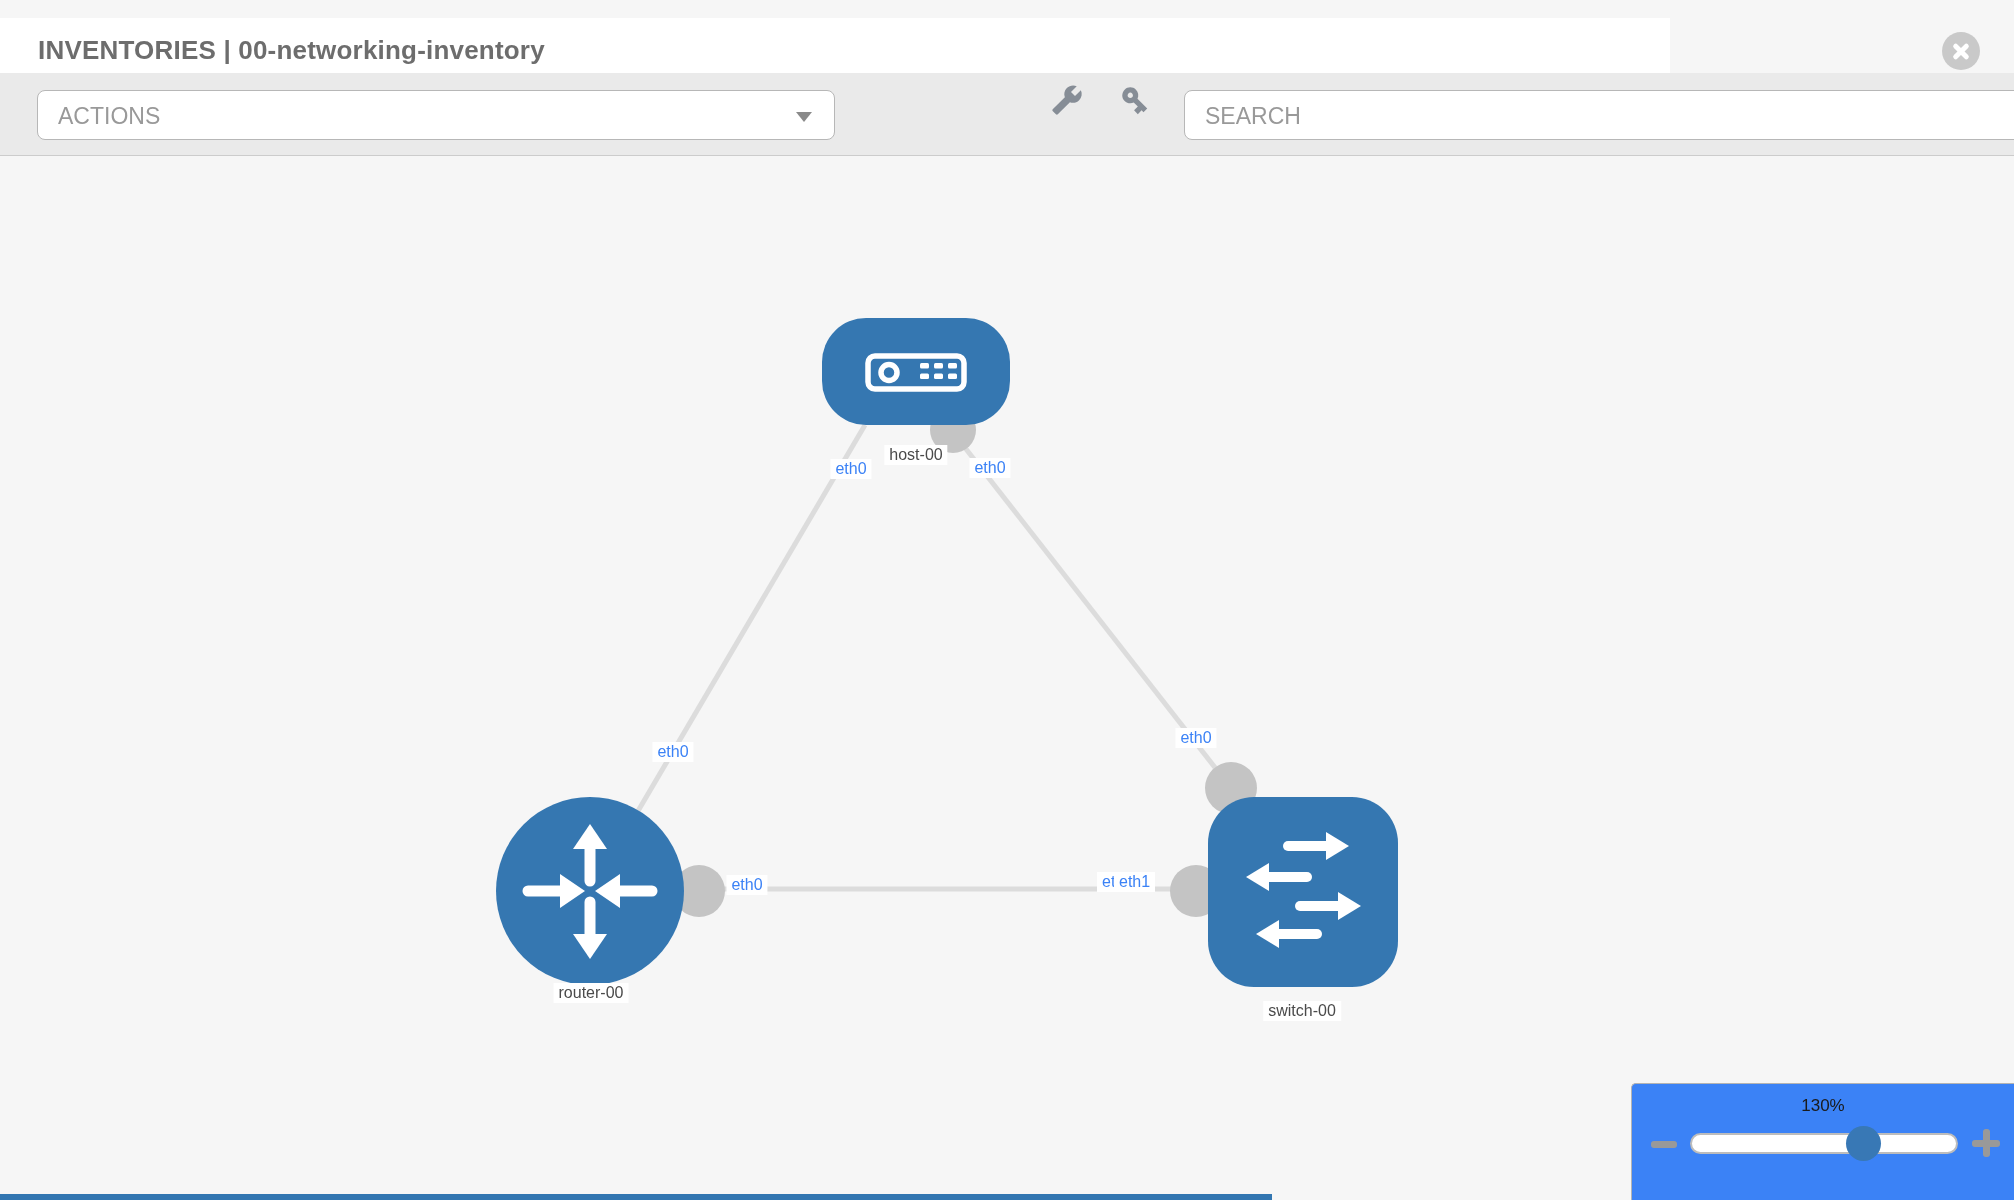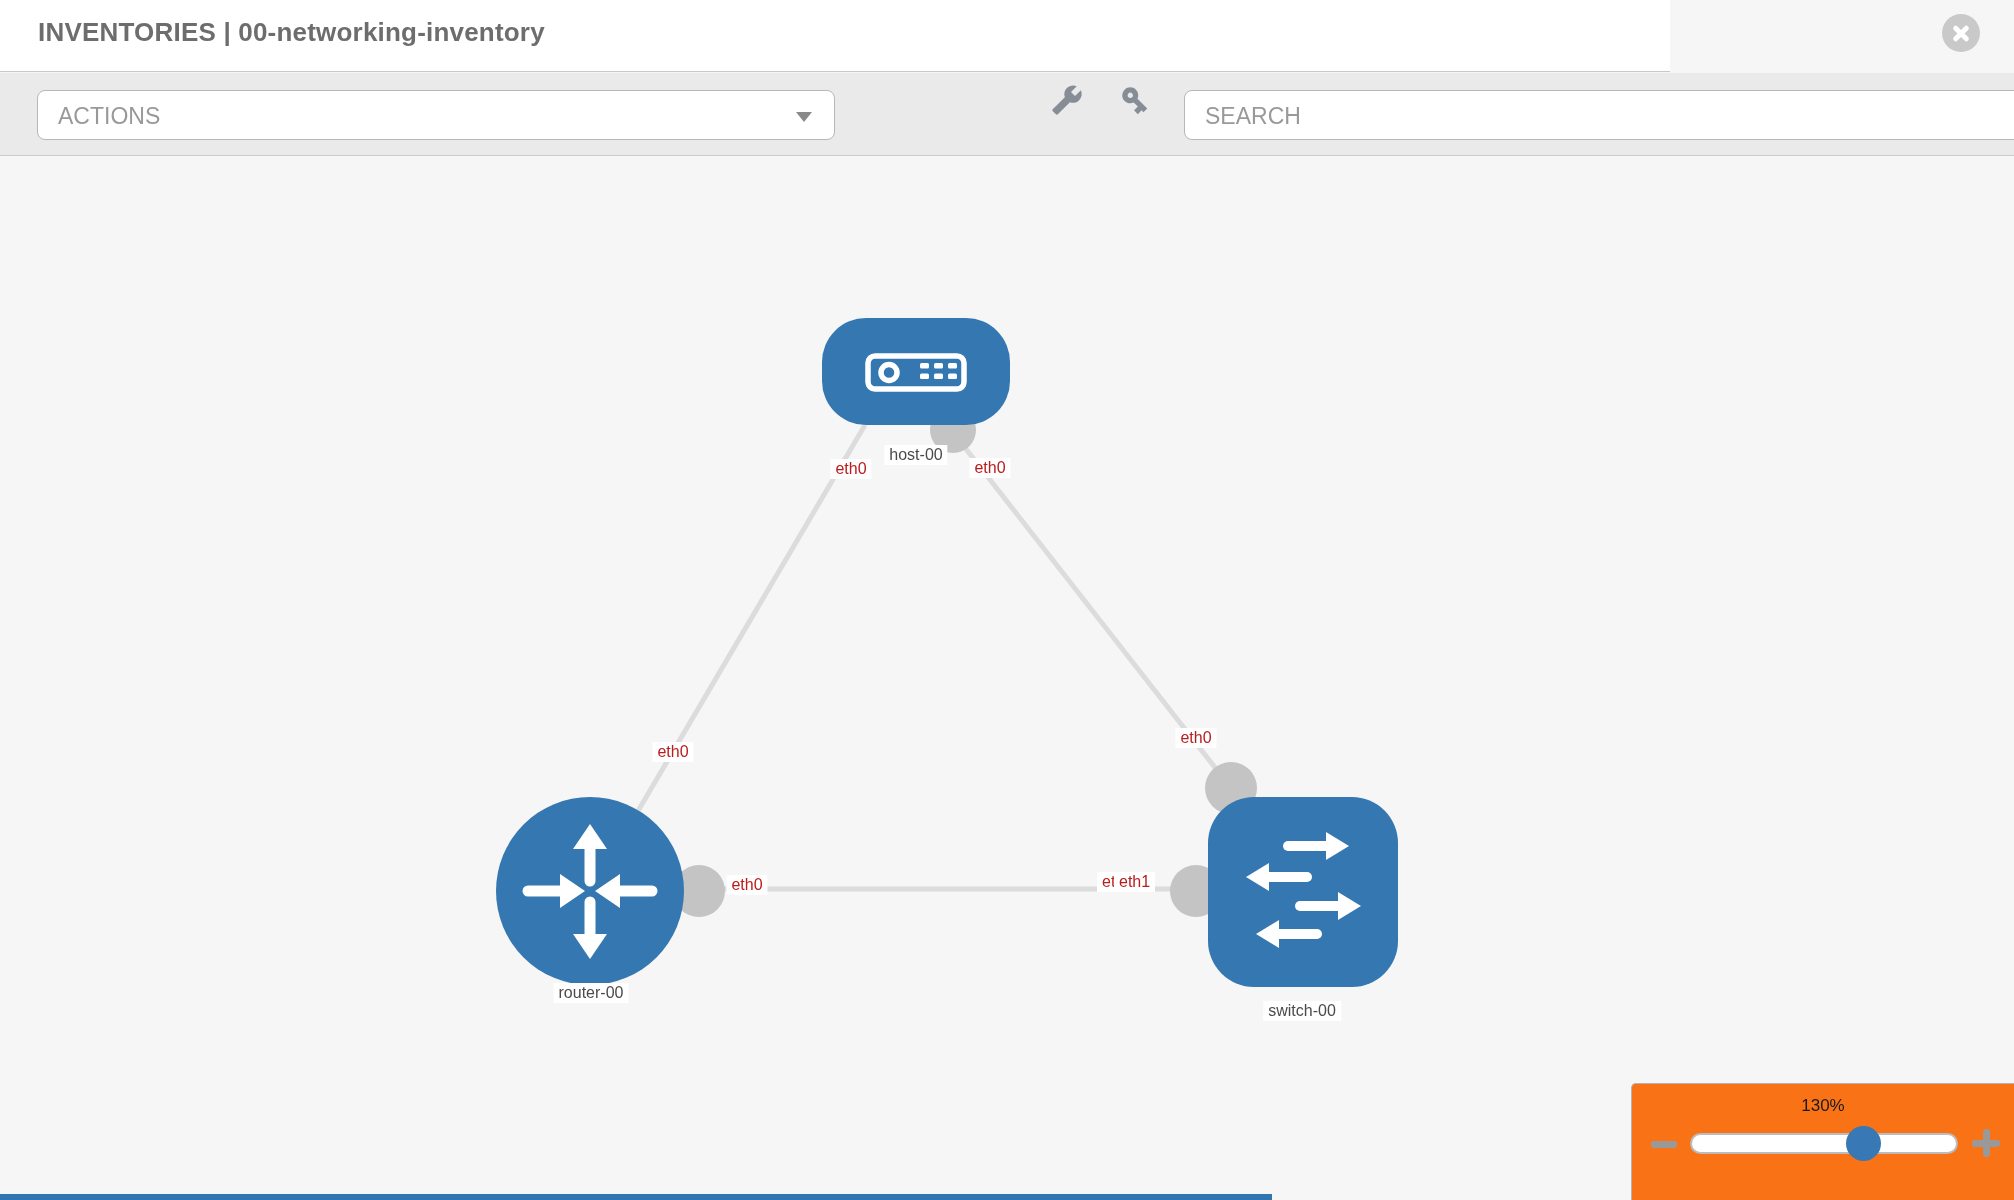--- a/index.html
+++ b/index.html
@@ -1,21 +1,21 @@
 <!DOCTYPE html>
 <html><head>
 <meta charset="utf-8">
 <style>
   * { box-sizing: border-box; margin: 0; padding: 0; }
   html,body { width: 2014px; height: 1200px; }
   body { font-family: "Liberation Sans", sans-serif; background:#f6f6f6; }
   .app { position:relative; width:2014px; height:1200px; overflow:hidden; background:#f6f6f6; }
 
   
-  .header { position:absolute; left:0; top:0; width:1670px; height:72px;
+  .header { position:absolute; left:0; top:18px; width:1670px; height:72px;
             background:#ffffff; border-bottom:1px solid #c8c8c8; z-index:30; }
   .header-title { position:absolute; left:38px; top:17px; font-size:26px; font-weight:bold;
                   color:#6d6d6d; letter-spacing:0.2px; }
   .close-btn { position:absolute; left:1942px; top:14px; width:38px; height:38px;
                border-radius:50%; background:#c9c9c9; cursor:pointer; }
   .close-btn .xbar { position:absolute; left:9px; top:16.5px; width:20px; height:5px;
                      background:#ffffff; border-radius:2.5px; }
   .close-btn .xbar.a { transform:rotate(45deg); }
   .close-btn .xbar.b { transform:rotate(-45deg); }
 
@@ -33,26 +33,26 @@
   .tool-icon { position:absolute; top:11px; width:32px; height:32px; cursor:pointer; }
   .tool-icon svg { width:32px; height:32px; }
   .icon-wrench { left:1051px; }
   .icon-key { left:1119px; }
 
   
   .topo-svg { position:absolute; left:0; top:0; z-index:5; }
   .lbl { position:absolute; background:#ffffff; color:#4f4f4f; white-space:nowrap;
          z-index:10; padding:1px 5px; transform:translate(-50%,-50%); }
   .lbl.name { font-size:16px; color:#4a4a4a; }
-  .lbl.iface { font-size:16px; color:#b91c1c; }
+  .lbl.iface { font-size:16px; color:#3b82f6; }
   .lbl.abs { transform:none; }
 
   
   .zoom-panel { position:absolute; left:1631px; top:1083px; width:383px; height:117px;
-                background:#f97316; border-top:1px solid #b3b3b3; border-left:1px solid #b3b3b3;
+                background:#3b82f6; border-top:1px solid #b3b3b3; border-left:1px solid #b3b3b3;
                 border-top-left-radius:5px; z-index:20;padding-left:28px; }
   .zoom-level { position:absolute; left:0; top:12px; width:100%; text-align:center;
                 font-size:17px; color:#1a1a1a; }
   .zoom-minus, .zoom-plus { position:absolute; top:1129px; z-index:21; cursor:pointer; }
   .zoom-minus { left:1651px; width:26px; height:28px; }
   .zoom-minus .bar { position:absolute; top:12px; left:0; width:26px; height:7px;
                      background:#999999; border-radius:3px; }
   .zoom-plus { left:1972px; width:28px; height:28px; }
   .zoom-plus .bar-h { position:absolute; top:11px; left:0; width:28px; height:7px;
                       background:#999999; border-radius:3px; }

